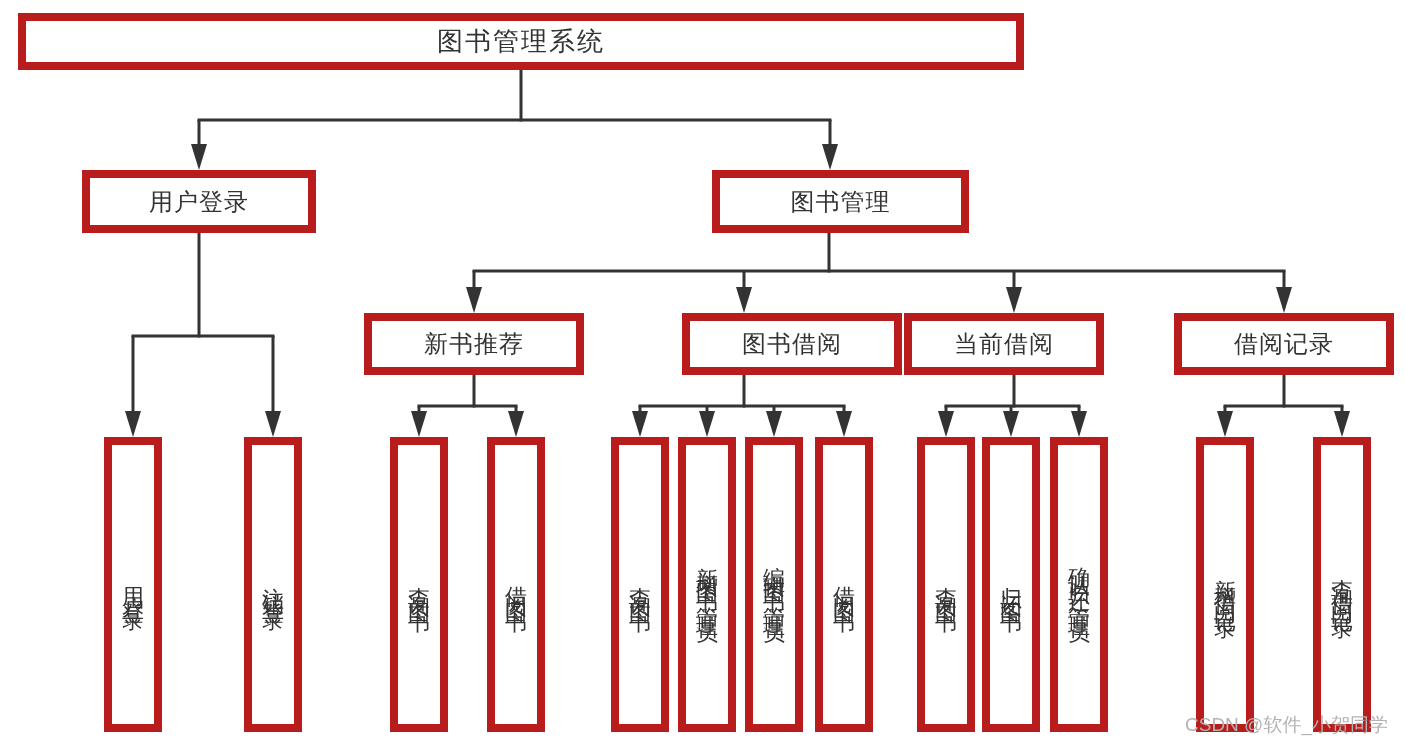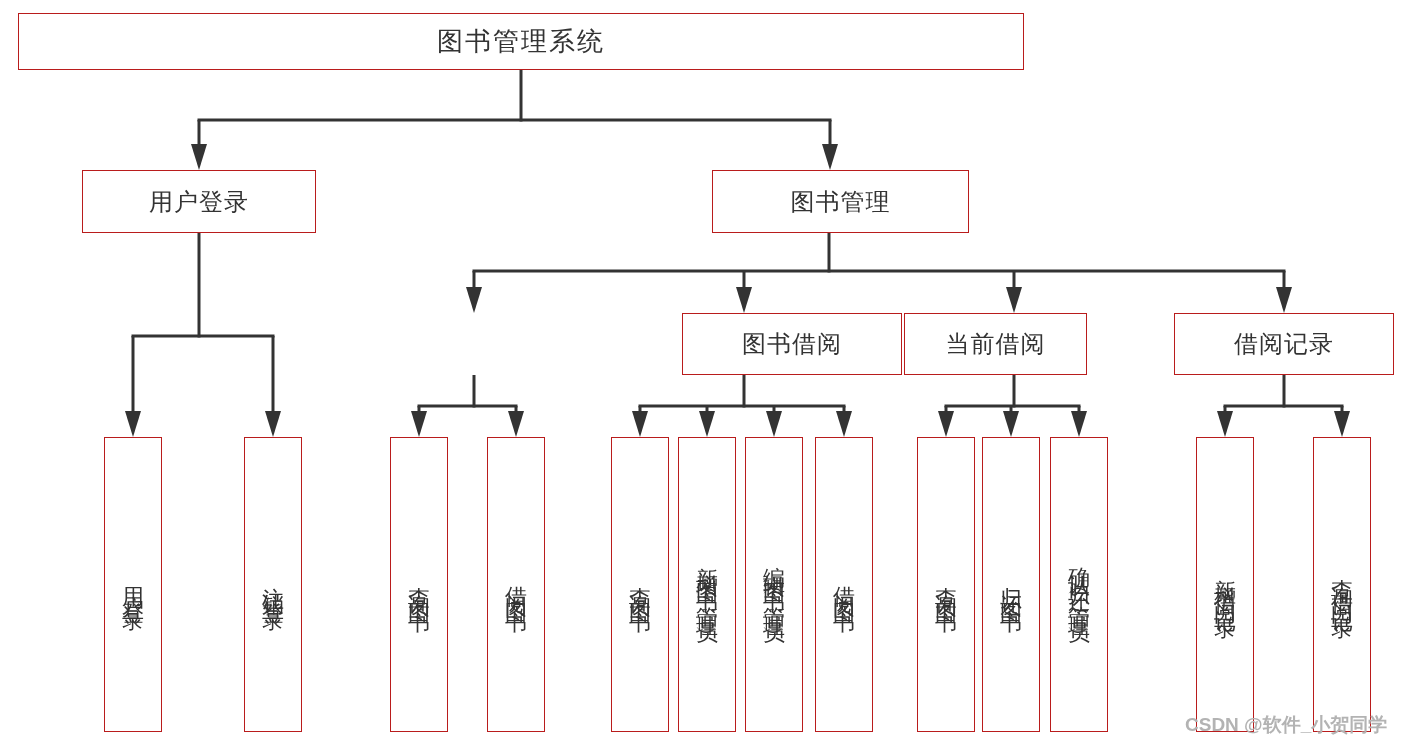--- a/index.html
+++ b/index.html
@@ -18,21 +18,21 @@
   .wires {
     position: absolute;
     left: 0; top: 0;
     width: 1405px; height: 747px;
     z-index: 1;
   }
   .box {
     position: absolute;
     box-sizing: border-box;
     background: #ffffff;
-    border: 1px solid #b91c1c;
+    border: 8px solid #b91c1c;
     display: flex;
     align-items: center;
     justify-content: center;
     z-index: 2;
     color: #333333;
   }
   .h-label {
     font-size: 24px;
     letter-spacing: 1px;
     white-space: nowrap;
@@ -49,21 +49,20 @@
     line-height: 1;
   }
   .watermark {
     position: absolute;
     left: 1185px;
     top: 712px;
     font-size: 19px;
     color: #b3b3b3;
     white-space: nowrap;
     z-index: 5;
-    font-weight: bold;
   }
 </style>
 </head>
 <body>
 
 <div class="canvas">
 
   <svg class="wires" viewBox="0 0 1405 747" xmlns="http://www.w3.org/2000/svg" stroke="#333333" stroke-width="3" fill="#333333">
 
     <g>
@@ -144,24 +143,27 @@
     <span class="h-label root-label">图书管理系统</span>
   </div>
 
   <div class="box" style="left:82px; top:170px; width:234px; height:63px;">
     <span class="h-label">用户登录</span>
   </div>
   <div class="box" style="left:712px; top:170px; width:257px; height:63px;">
     <span class="h-label">图书管理</span>
   </div>
 
+  <div class="box" style="left:364px; top:313px; width:220px; height:62px;">
+    <span class="h-label">新书推荐</span>
+  </div>
   <div class="box" style="left:634px; top:313px; width:220px; height:62px;margin-left:48px;">
     <span class="h-label">图书借阅</span>
   </div>
-  <div class="box" style="left:904px; top:313px; width:183px; height:62px;">
+  <div class="box" style="left:904px; top:313px; width:200px; height:62px;">
     <span class="h-label">当前借阅</span>
   </div>
   <div class="box" style="left:1174px; top:313px; width:220px; height:62px;">
     <span class="h-label">借阅记录</span>
   </div>
 
   <div class="box" style="left:104px; top:437px; width:58px; height:295px;">
     <span class="v-label">用户登录</span>
   </div>
   <div class="box" style="left:244px; top:437px; width:58px; height:295px;">

